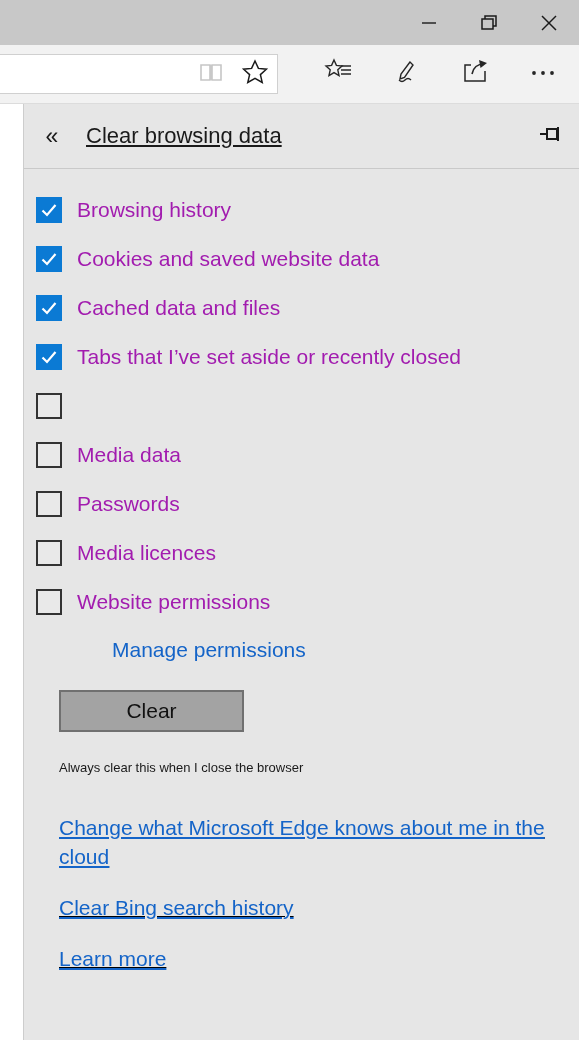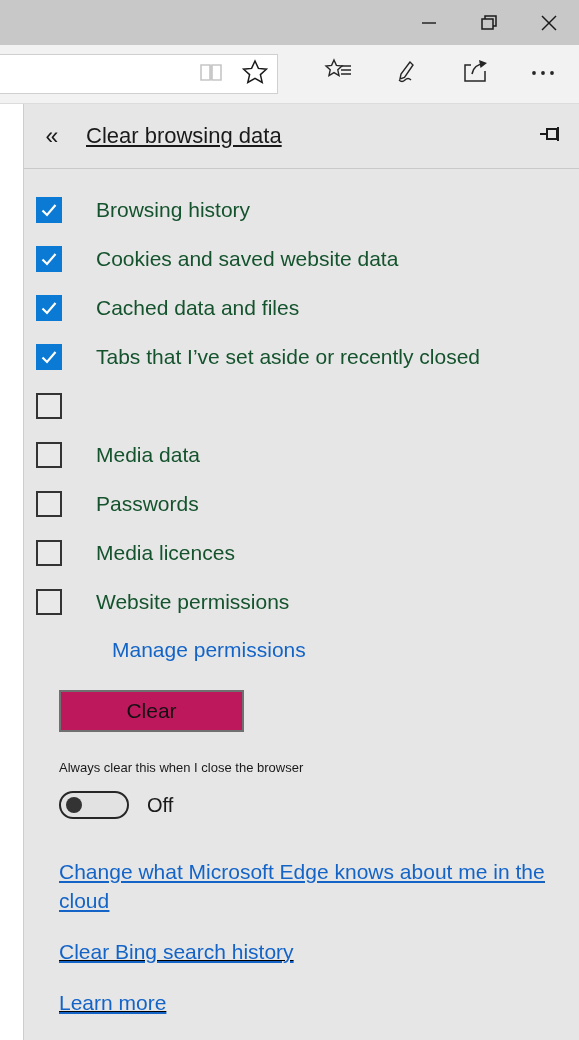--- a/index.html
+++ b/index.html
@@ -162,23 +162,23 @@
   .cbox.off {
     border: 2px solid #333333;
     background: #e9e9e9;
   }
   .cbox.on {
     border: none;
     background: #0b7ad4;
   }
   .cbox.on svg { display: block; }
   .cb-label {
-    margin-left: 34px;
+    margin-left: 15px;
     font-size: 21px;
-    color: #14532d;
+    color: #a21caf;
     white-space: nowrap;
   }
 
   
   .link {
     color: #1464c8;
     font-size: 21px;
     text-decoration: none;
     display: inline;
   }
@@ -188,21 +188,21 @@
     padding-top: 12px;
     padding-bottom: 4px;
     margin-left: 32px;
   }
 
   
   .clear-wrap { padding-left: 35px; padding-top: 24px; }
   .clear-btn {
     width: 185px;
     height: 42px;
-    background: #be185d;
+    background: #a3a3a3;
     border: 2px solid #707070;
     box-sizing: border-box;
     font-family: inherit;
     font-size: 21px;
     color: #111111;
     display: flex;
     align-items: center;
     justify-content: center;
     padding: 0;
   }
@@ -435,26 +435,20 @@
     <div class="manage-row">
       <a href="#" class="link">Manage permissions</a>
     </div>
 
     <div class="clear-wrap">
       <button class="clear-btn">Clear</button>
     </div>
 
     <div class="always-label">Always clear this when I close the browser</div>
 
-    <div class="toggle-row">
-      <div class="toggle">
-        <div class="toggle-knob"></div>
-      </div>
-      <div class="toggle-state">Off</div>
-    </div>
 
     <div class="bottom-links">
       <div class="bl-item">
         <a href="#" class="bl-wide">Change what Microsoft Edge knows about me in the cloud</a>
       </div>
       <div class="bl-item">
         <a href="#">Clear Bing search history</a>
       </div>
       <div class="bl-item">
         <a href="#">Learn more</a>

